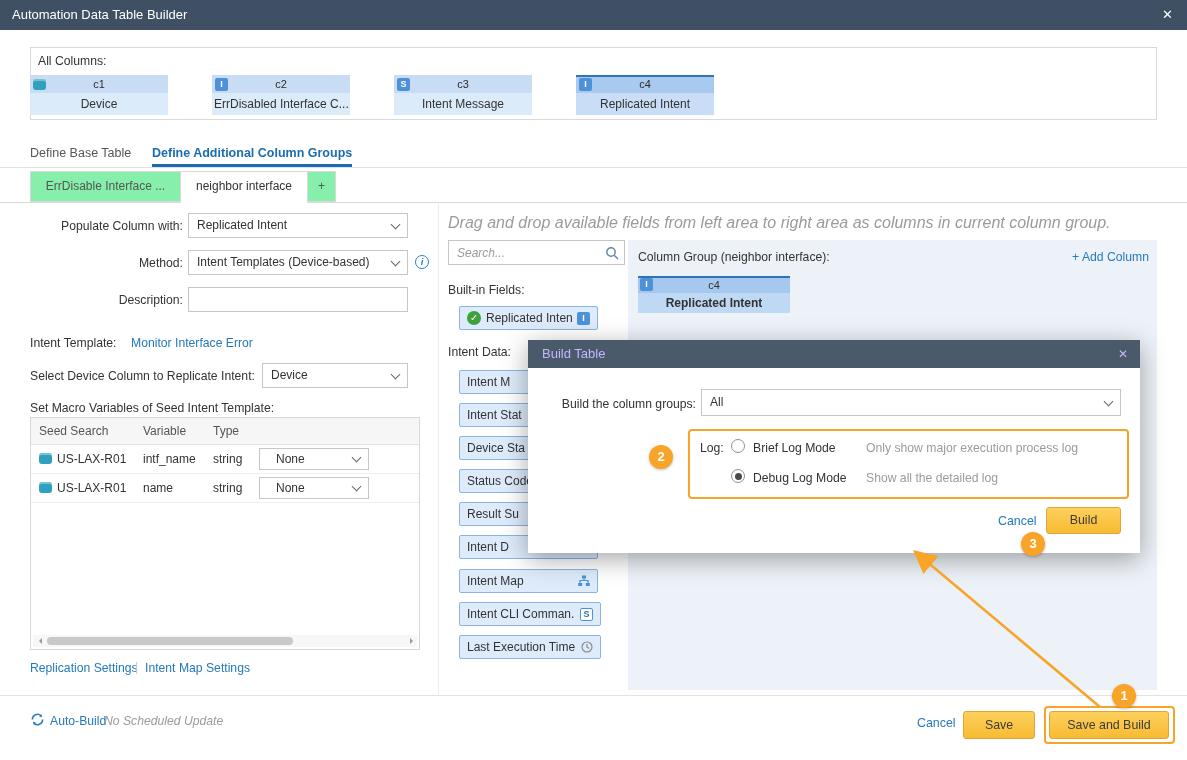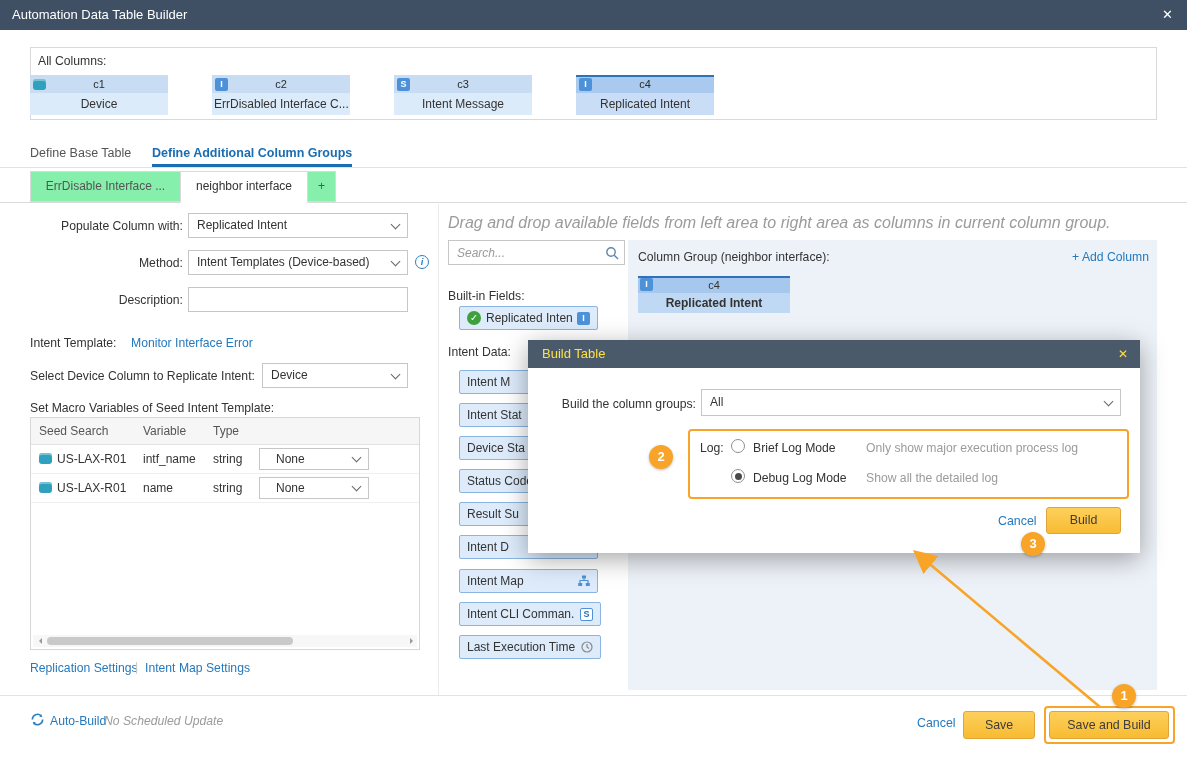--- a/index.html
+++ b/index.html
@@ -59,21 +59,21 @@
   .chip .t{flex:1;overflow:hidden;white-space:nowrap;}
   .check{display:inline-block;width:14px;height:14px;border-radius:50%;background:#3ea13e;color:#fff;font-size:9.5px;line-height:14px;text-align:center;flex:0 0 auto;}
   .grouparea{position:absolute;left:628px;top:240px;width:529px;height:450px;background:#edf2f8;}
   .card{position:absolute;left:10px;top:36px;width:152px;cursor:grab;}
   .card .r1{height:17px;background:#a6c7ee;box-shadow:inset 0 2px 0 #2f72b8;display:flex;align-items:center;padding:0 2px;}
   .card .r1 .cid{flex:1;text-align:center;font-size:11px;margin-left:-13px;}
   .card .r2{height:20px;background:#bfd8f4;font-weight:bold;text-align:center;line-height:20px;font-size:12px;}
   .card .r3{height:24px;background:#d3e5f8;line-height:24px;font-size:11px;padding-left:6px;overflow:hidden;white-space:nowrap;}
   
   .dialog{position:absolute;left:528px;top:340px;width:612px;height:213px;background:#fff;box-shadow:0 6px 24px rgba(0,0,0,.35);z-index:10;}
-  .dialog-h{position:absolute;left:0;top:0;right:0;height:28px;background:#4a5a6b;color:#fde047;}
+  .dialog-h{position:absolute;left:0;top:0;right:0;height:28px;background:#4a5a6b;color:#c4b5fd;}
   .dialog-h .t{position:absolute;left:14px;line-height:28px;font-size:13px;}
   .dialog-h .x{position:absolute;right:12px;line-height:28px;font-size:12px;cursor:pointer;}
   .radio{display:inline-block;width:14px;height:14px;border:1px solid #909090;border-radius:50%;background:#fff;cursor:pointer;}
   .radio.checked::after{content:"";display:block;width:7px;height:7px;margin:2.5px;border-radius:50%;background:#4a4a4a;}
   
   .btn-y{position:absolute;background:linear-gradient(#fdd05c,#f8bb32);border:1px solid #dfa538;border-radius:3px;color:#3c3c3c;font-size:12.4px;text-align:center;cursor:pointer;}
   .ann{position:absolute;width:24px;height:24px;border-radius:50%;background:#f7a428;color:#fff;font-weight:bold;font-size:13px;text-align:center;line-height:24px;z-index:30;box-shadow:0 1px 3px rgba(0,0,0,.25);}
   .hl-box{position:absolute;border:2px solid #f7a428;border-radius:4px;z-index:25;pointer-events:none;}
 </style>
 </head>
@@ -197,21 +197,21 @@
 <span class="lbl italic muted" style="left:448px;top:214px;font-size:16px;">Drag and drop available fields from left area to right area as columns in current column group.</span>
 
 <div class="abs" style="left:448px;top:240px;width:177px;height:25px;border:1px solid #c6c6c6;background:#fff;">
   <input class="tinput" style="left: 0px; top: 0px; width: 152px; height: 23px; border: none;" placeholder="Search...">
   <svg class="abs" style="right:5px;top:5px;" width="14" height="14" viewBox="0 0 14 14">
       <circle cx="6" cy="6" r="4.2" fill="none" stroke="#5e87ae" stroke-width="1.4"></circle>
       <line x1="9.2" y1="9.2" x2="13" y2="13" stroke="#5e87ae" stroke-width="1.4"></line>
     </svg>
 </div>
 
-<span class="lbl" style="left:448px;top:289px;">Built-in Fields:</span>
+<span class="lbl" style="left:448px;top:283px;">Built-in Fields:</span>
 <div class="chip" style="left:459px;top:306px;width:139px;">
   <span class="check">✓</span>
   <span class="t">Replicated Intent</span>
   <span class="badge">I</span>
 </div>
 
 <span class="lbl" style="left:448px;top:345px;">Intent Data:</span>
 
 <div class="chip" style="left:459px;top:370px;width:139px;">
     <span class="t">Intent M</span>

